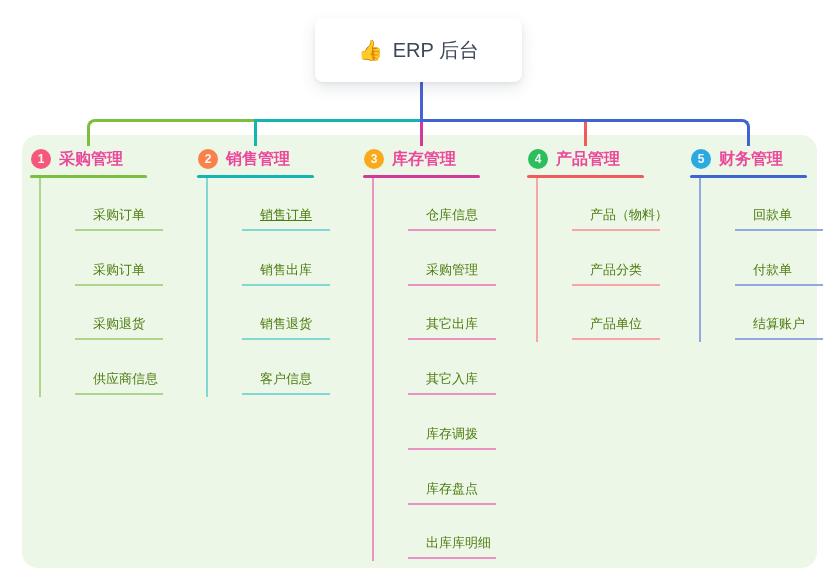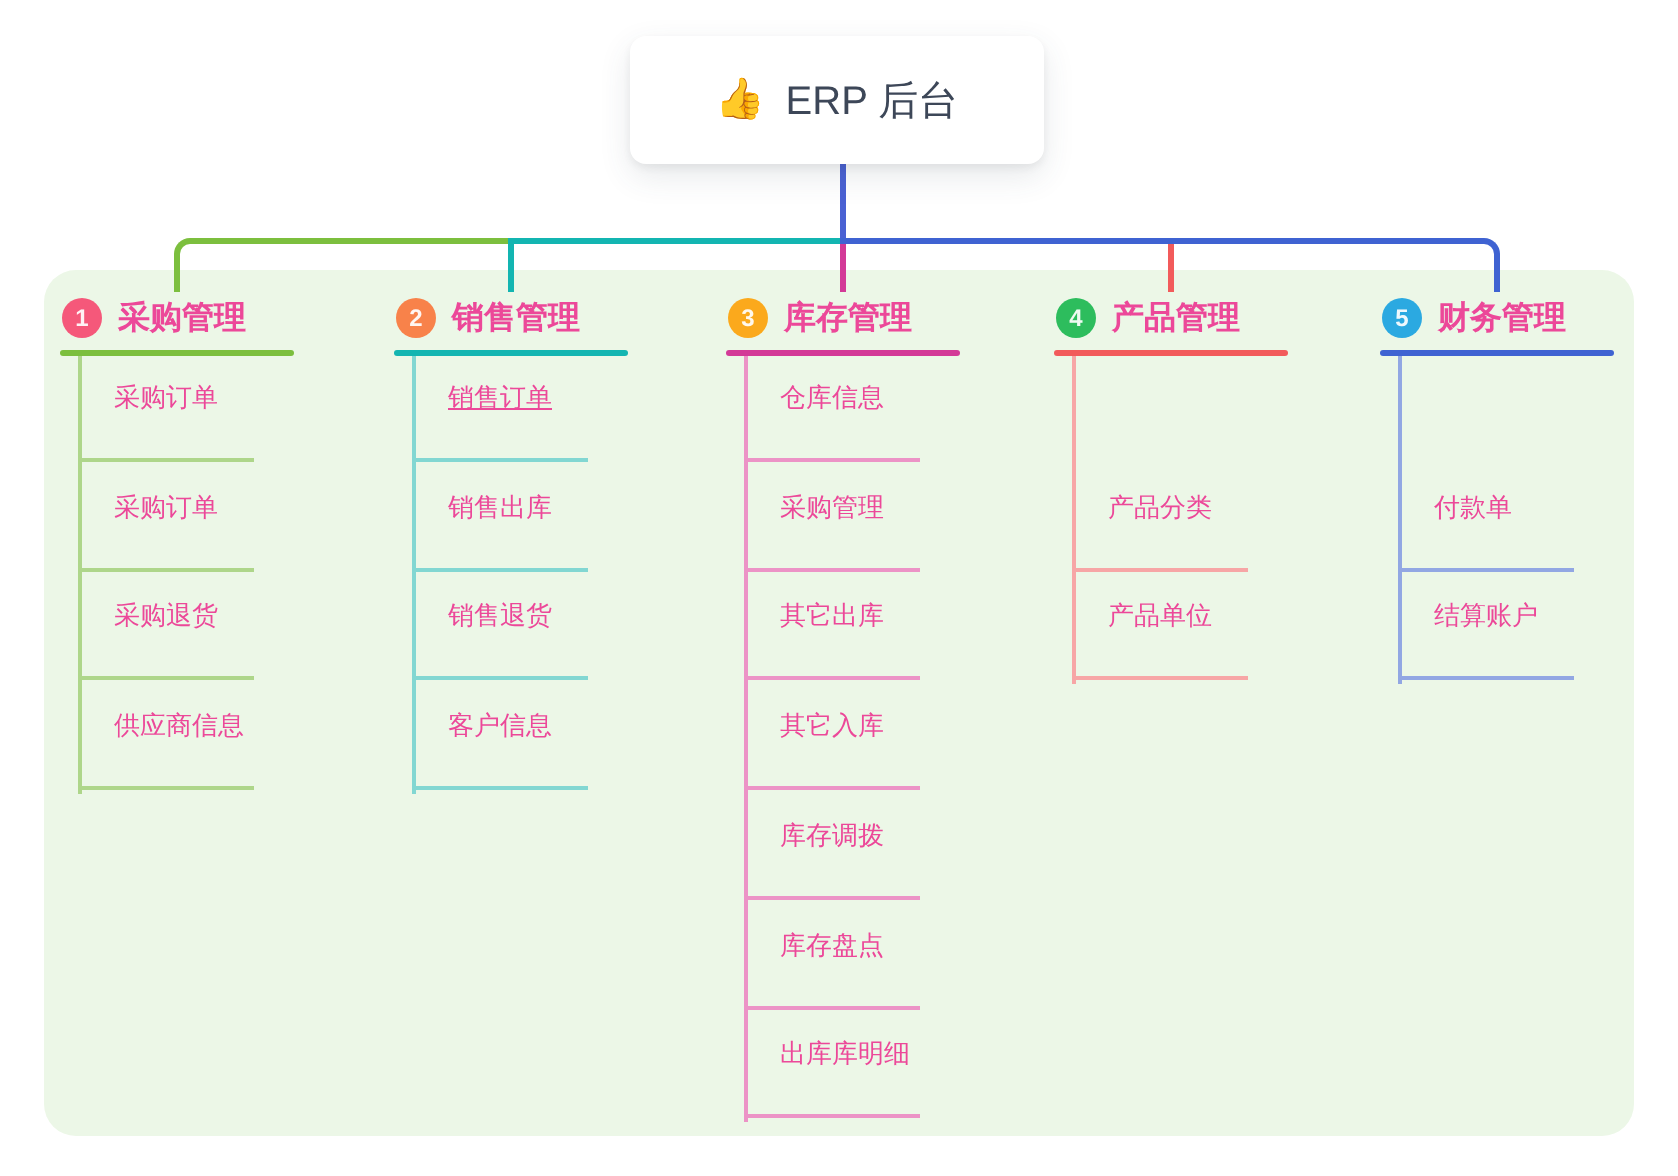--- a/index.html
+++ b/index.html
@@ -31,22 +31,22 @@
   .badge{
     width:20px;height:20px;border-radius:50%;flex:0 0 auto;
     display:flex;align-items:center;justify-content:center;
     font-size:12px;font-weight:700;color:rgba(255,255,255,0.92);
   }
   .branch-title{font-size:16px;font-weight:700;color:#ec4899;white-space:nowrap;}
   .branch-underline{position:absolute;height:3px;border-radius:2px;z-index:2;}
   .trunk{position:absolute;width:2px;z-index:1;}
   .child-row{
     position:absolute;display:flex;align-items:flex-end;
-    padding:0 0 21px 18px;box-sizing:border-box;
-    font-size:13px;color:#ec4899;white-space:nowrap;z-index:2;cursor:default;
+    padding:0 0 5px 18px;box-sizing:border-box;
+    font-size:13px;color:#4d7c0f;white-space:nowrap;z-index:2;cursor:default;margin-left:36px;
   }
 </style>
 </head>
 <body>
 
 <div id="canvas">
   <div class="panel" style="background: rgb(236, 247, 231);"></div>
 
   <div class="root-node">
     <span class="root-icon">👍</span>
@@ -90,23 +90,25 @@
     <div class="child-row" style="left: 372px; top: 412px; width: 88px; height: 38px; border-bottom: 2px solid rgb(236, 147, 198);">库存调拨</div>
     <div class="child-row" style="left: 372px; top: 357px; width: 88px; height: 38px; border-bottom: 2px solid rgb(236, 147, 198);">其它入库</div>
     <div class="child-row" style="left: 372px; top: 467px; width: 88px; height: 38px; border-bottom: 2px solid rgb(236, 147, 198);">库存盘点</div>
     <div class="child-row" style="left: 372px; top: 521px; width: 88px; height: 38px; border-bottom: 2px solid rgb(236, 147, 198);">出库库明细</div>
     <div class="branch-header" style="left: 528px; top: 148px; width: 117px;">
       <span class="badge" style="background: rgb(45, 189, 93);">4</span>
       <span class="branch-title">产品管理</span>
     </div>
     <div class="branch-underline" style="left: 527px; top: 175px; width: 117px; background: rgb(242, 91, 91);"></div>
     <div class="trunk" style="left: 536px; top: 178px; height: 164.4px; background: rgb(247, 166, 166);"></div>
+    <div class="child-row" style="left: 536px; top: 193px; width: 88px; height: 38px; border-bottom: 2px solid rgb(247, 166, 166);">产品（物料）</div>
     <div class="child-row" style="left: 536px; top: 248px; width: 88px; height: 38px; border-bottom: 2px solid rgb(247, 166, 166);">产品分类</div>
     <div class="child-row" style="left: 536px; top: 302px; width: 88px; height: 38px; border-bottom: 2px solid rgb(247, 166, 166);">产品单位</div>
     <div class="branch-header" style="left: 691px; top: 148px; width: 117px;">
       <span class="badge" style="background: rgb(43, 169, 225);">5</span>
       <span class="branch-title">财务管理</span>
     </div>
     <div class="branch-underline" style="left: 690px; top: 175px; width: 117px; background: rgb(63, 99, 210);"></div>
     <div class="trunk" style="left: 699px; top: 178px; height: 164.4px; background: rgb(146, 167, 227);"></div>
+    <div class="child-row" style="left: 699px; top: 193px; width: 88px; height: 38px; border-bottom: 2px solid rgb(146, 167, 227);">回款单</div>
     <div class="child-row" style="left: 699px; top: 248px; width: 88px; height: 38px; border-bottom: 2px solid rgb(146, 167, 227);">付款单</div>
     <div class="child-row" style="left: 699px; top: 302px; width: 88px; height: 38px; border-bottom: 2px solid rgb(146, 167, 227); font-family: Liberation Mono, monospace;">结算账户</div>
   </div>
 
 </body></html>

